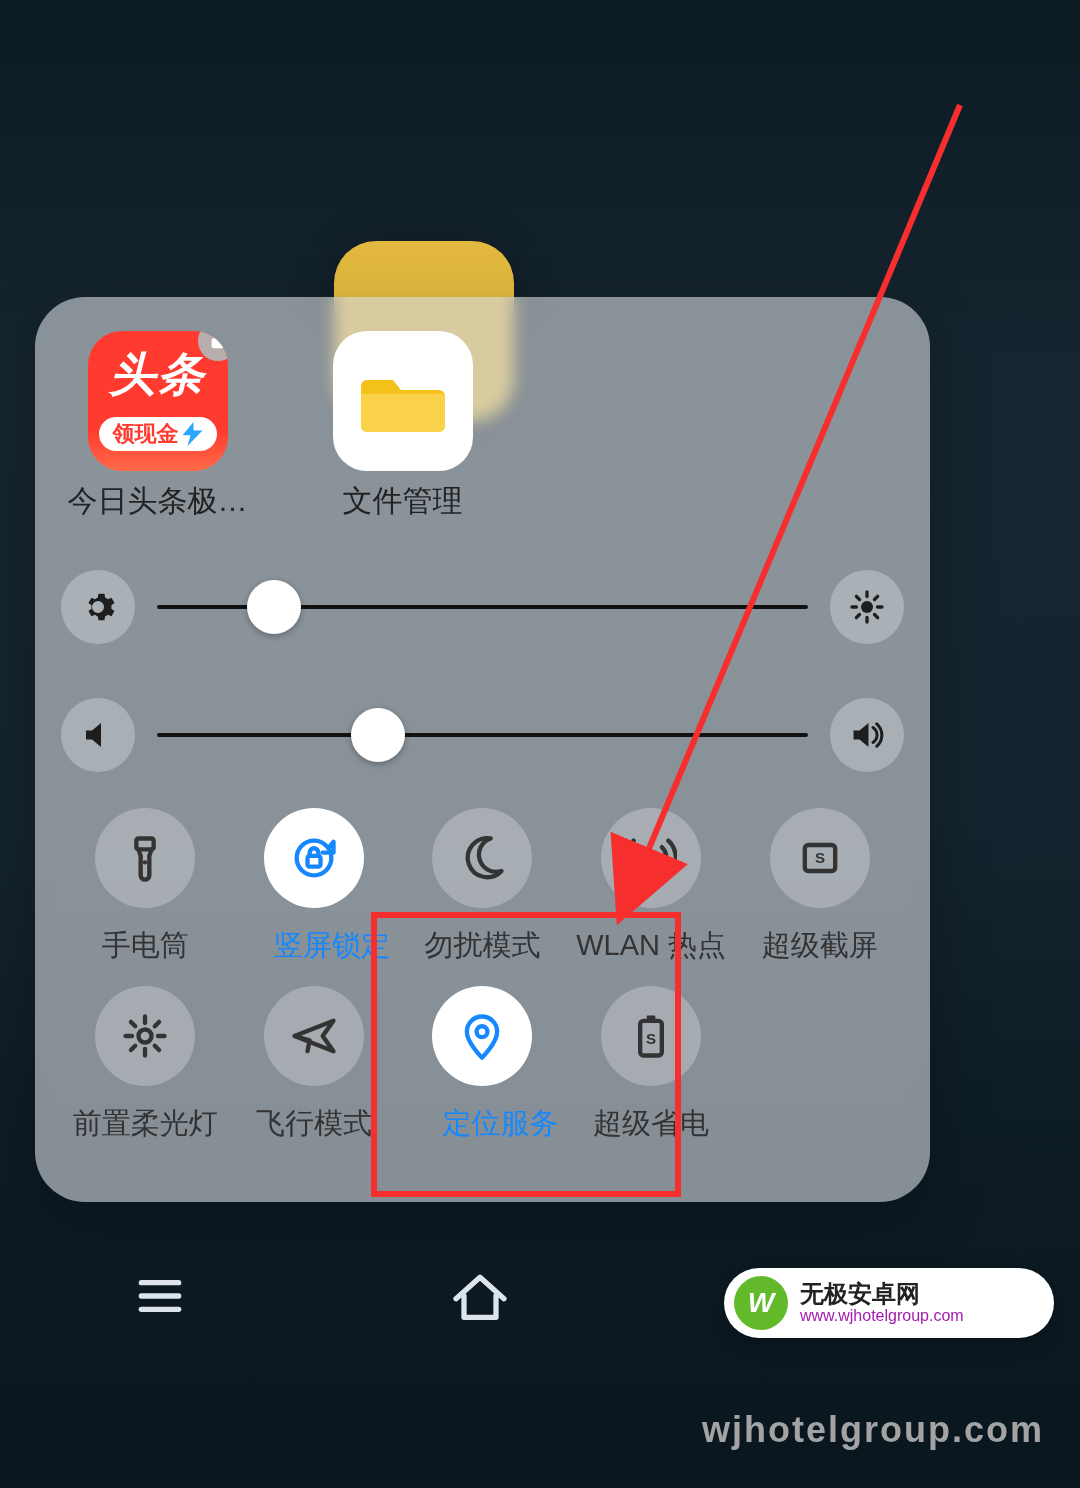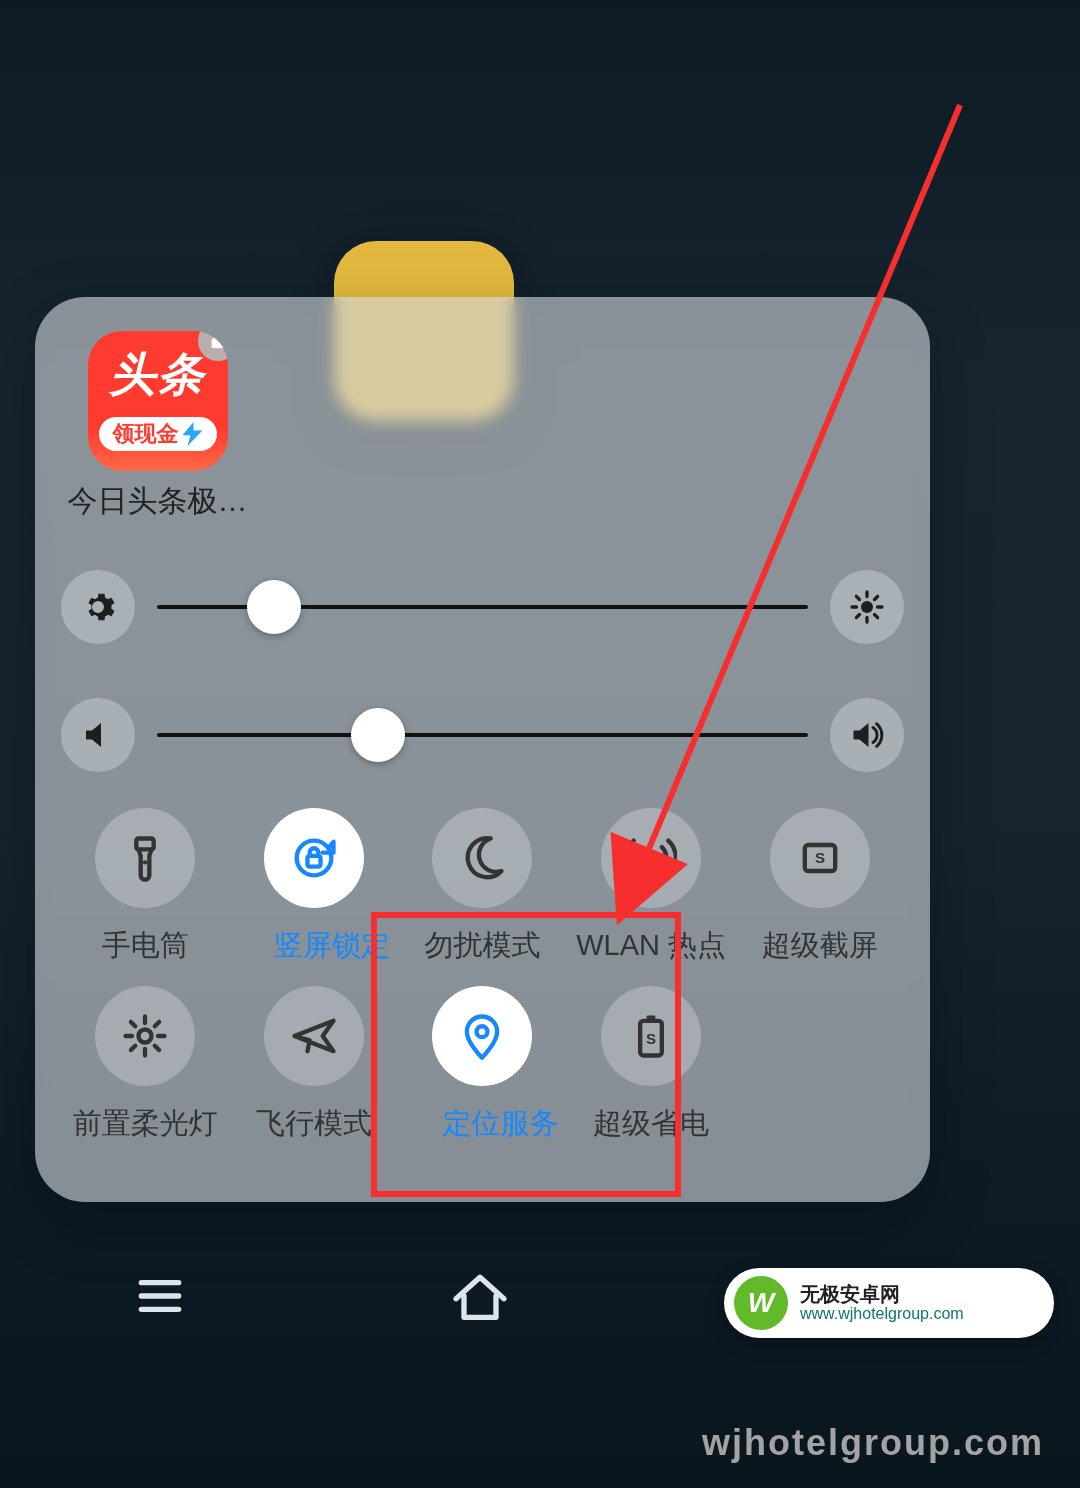--- a/index.html
+++ b/index.html
@@ -124,24 +124,24 @@
     padding: 0 18px 0 10px;
   }
   .wc-logo {
     width: 54px; height: 54px; border-radius: 50%;
     background: #62b92a;
     display: flex; align-items: center; justify-content: center;
     flex: none;
   }
   .wc-logo span { color: #fff; font-size: 28px; font-weight: 800; font-style: italic; }
   .wc-texts { display: flex; flex-direction: column; line-height: 1.1; }
-  .wc-t1 { font-size: 20px; font-weight: 700; color: #222; }
-  .wc-t2 { font-size: 16px; color: #0f766e; }
+  .wc-t1 { font-size: 24px; font-weight: 700; color: #222; }
+  .wc-t2 { font-size: 16px; color: #a21caf; }
   .wm-url {
-    position: absolute; right: 36px; bottom: 24px;
+    position: absolute; right: 36px; bottom: 37px;
     color: #a3a3a3; font-size: 36px; font-weight: 700; letter-spacing: 2px;
   }
 </style>
 </head>
 <body>
 
 <div class="bg">
 
   <div class="folder-peek"></div>
 
@@ -159,20 +159,29 @@
           </div>
           <div class="lock-badge">
             <svg viewBox="0 0 24 24">
                 <path fill="#fff" d="M12 2a4 4 0 0 0-4 4v3H7a2 2 0 0 0-2 2v7a2 2 0 0 0 2 2h10a2 2 0 0 0 2-2v-7a2 2 0 0 0-2-2h-1V6a4 4 0 0 0-4-4zm-2 4a2 2 0 1 1 4 0v3h-4V6z"></path>
               </svg>
           </div>
         </div>
         <div class="app-label">今日头条极…</div>
       </div>
 
+      <div class="app">
+        <div class="app-icon">
+          <svg class="folder-icon" viewBox="0 0 84 70">
+            <path fill="#f5c21a" d="M6 14h26l8 10h38a6 6 0 0 1 6 6v30a6 6 0 0 1-6 6H6a6 6 0 0 1-6-6V20a6 6 0 0 1 6-6z"></path>
+            <path fill="#f9d24a" d="M0 28h84v32a6 6 0 0 1-6 6H6a6 6 0 0 1-6-6V28z"></path>
+          </svg>
+        </div>
+        <div class="app-label">文件管理</div>
+      </div>
     </div>
 
     <div class="slider-row">
       <div class="cap">
         <svg viewBox="0 0 24 24">
             <path d="M12 8a4 4 0 1 0 0 8 4 4 0 0 0 0-8zm9 4a7 7 0 0 1-.1 1.1l2.1 1.6-2 3.5-2.4-1a7.2 7.2 0 0 1-1.9 1.1l-.4 2.6h-4l-.4-2.6a7.2 7.2 0 0 1-1.9-1.1l-2.4 1-2-3.5 2.1-1.6A7.4 7.4 0 0 1 7.6 12c0-.4 0-.8.1-1.1L5.6 9.3l2-3.5 2.4 1c.6-.5 1.2-.8 1.9-1.1l.4-2.6h4l.4 2.6c.7.3 1.3.6 1.9 1.1l2.4-1 2 3.5-2.1 1.6c.1.3.1.7.1 1.1z"></path>
           </svg>
       </div>
       <div class="slider">
         <div class="track"></div>

